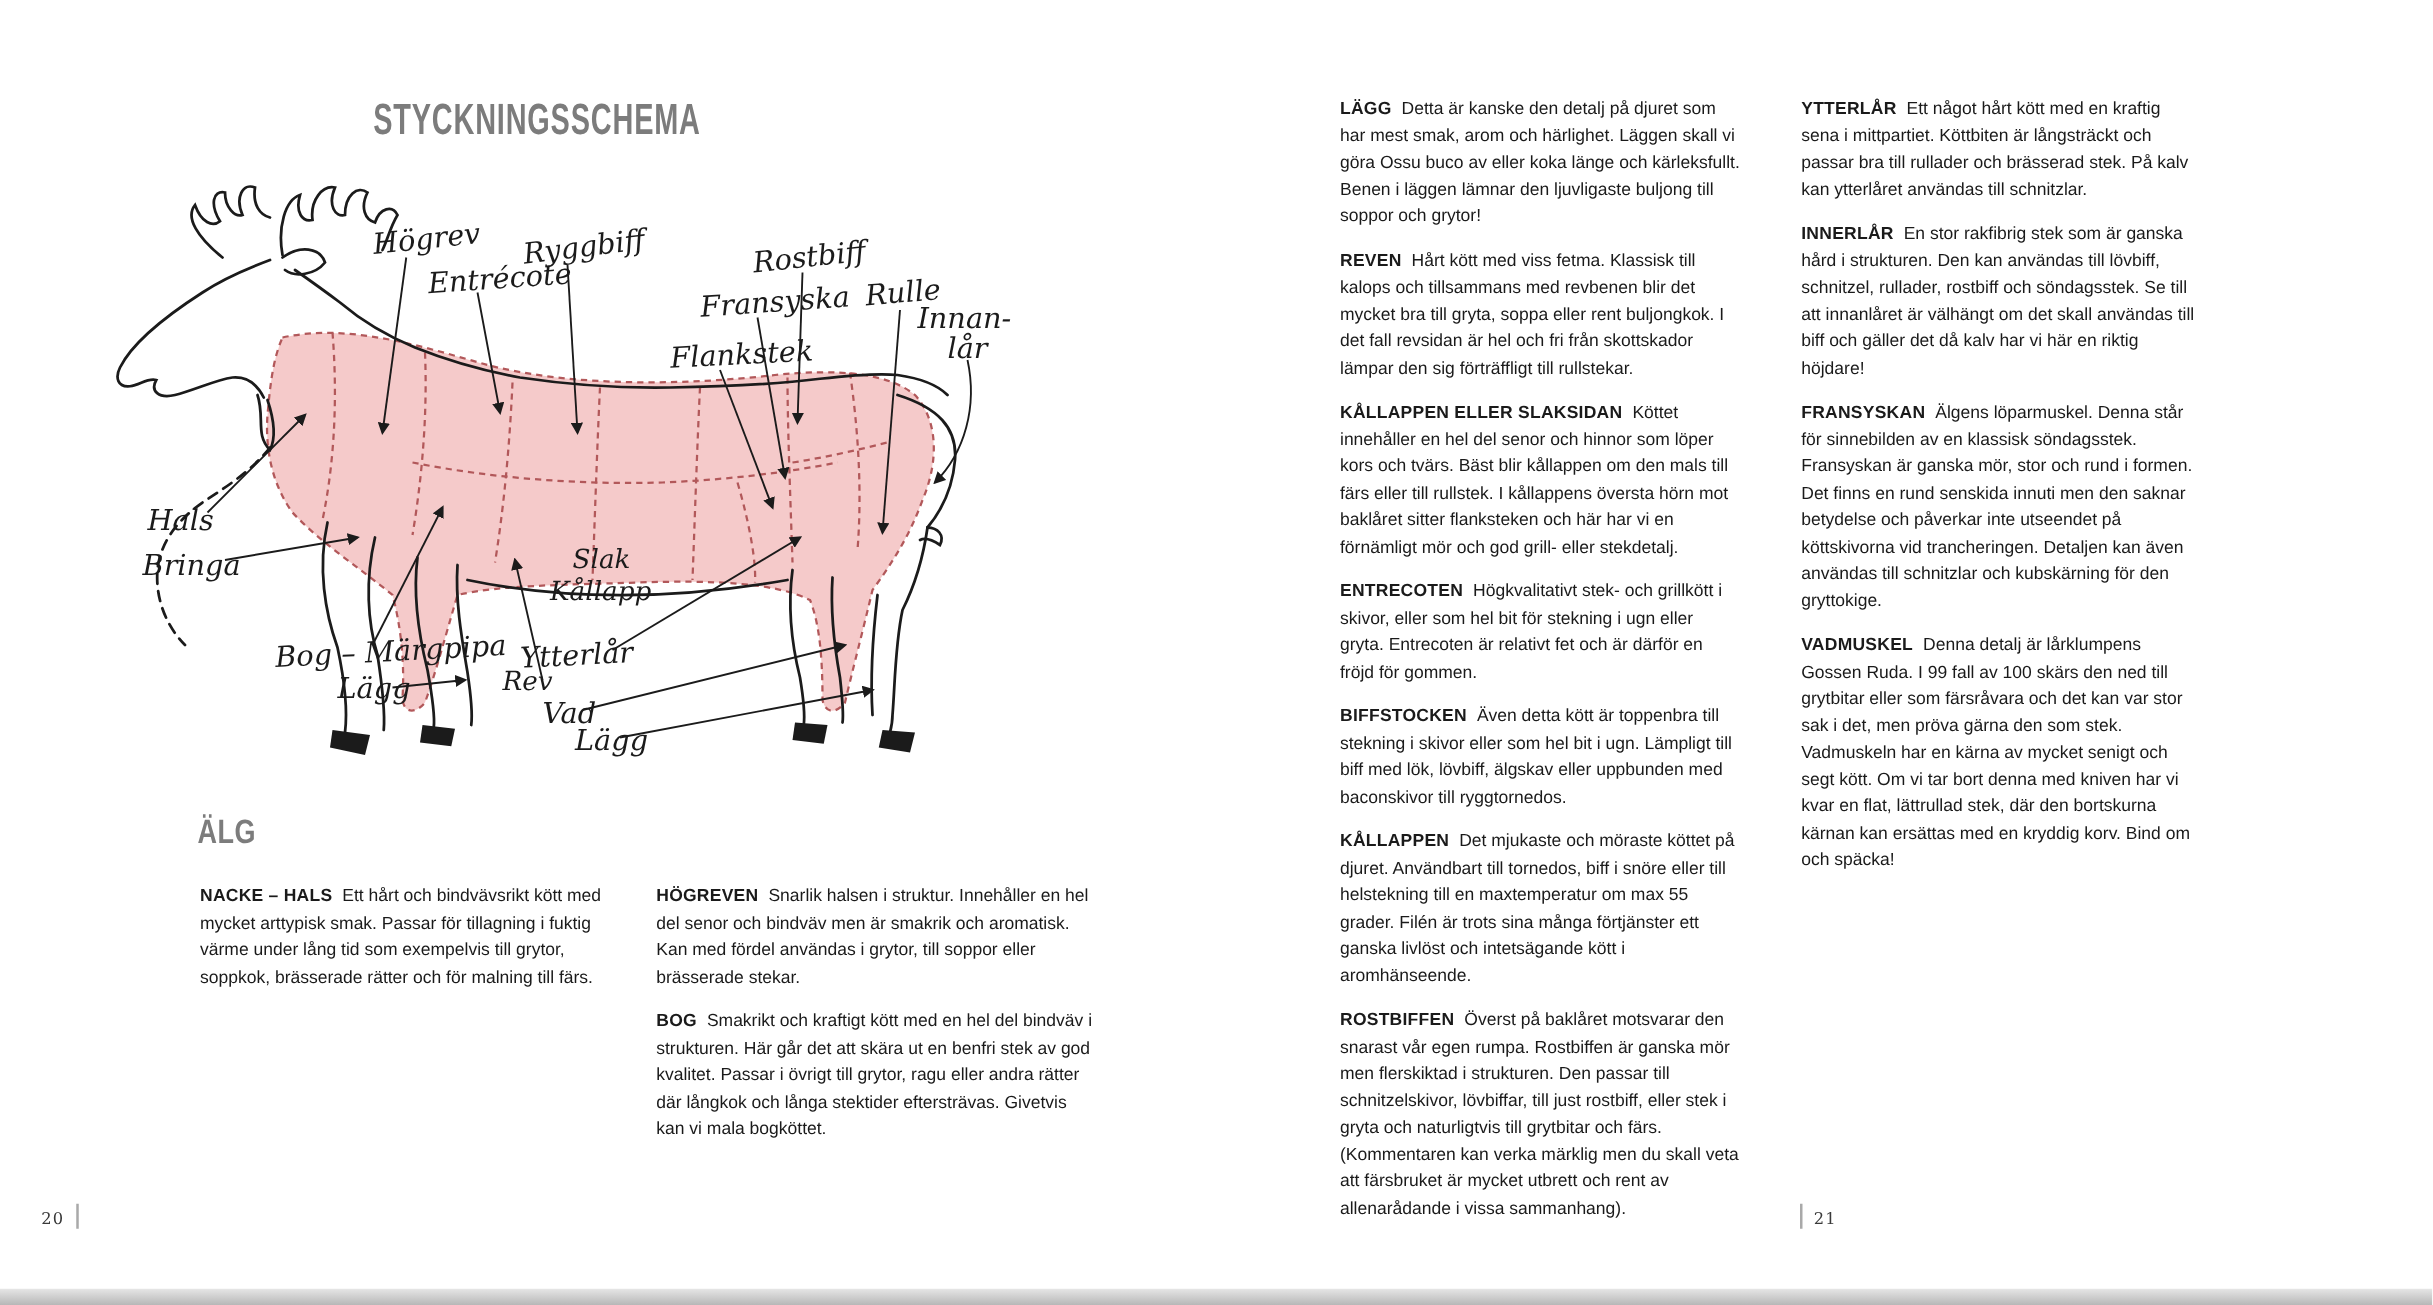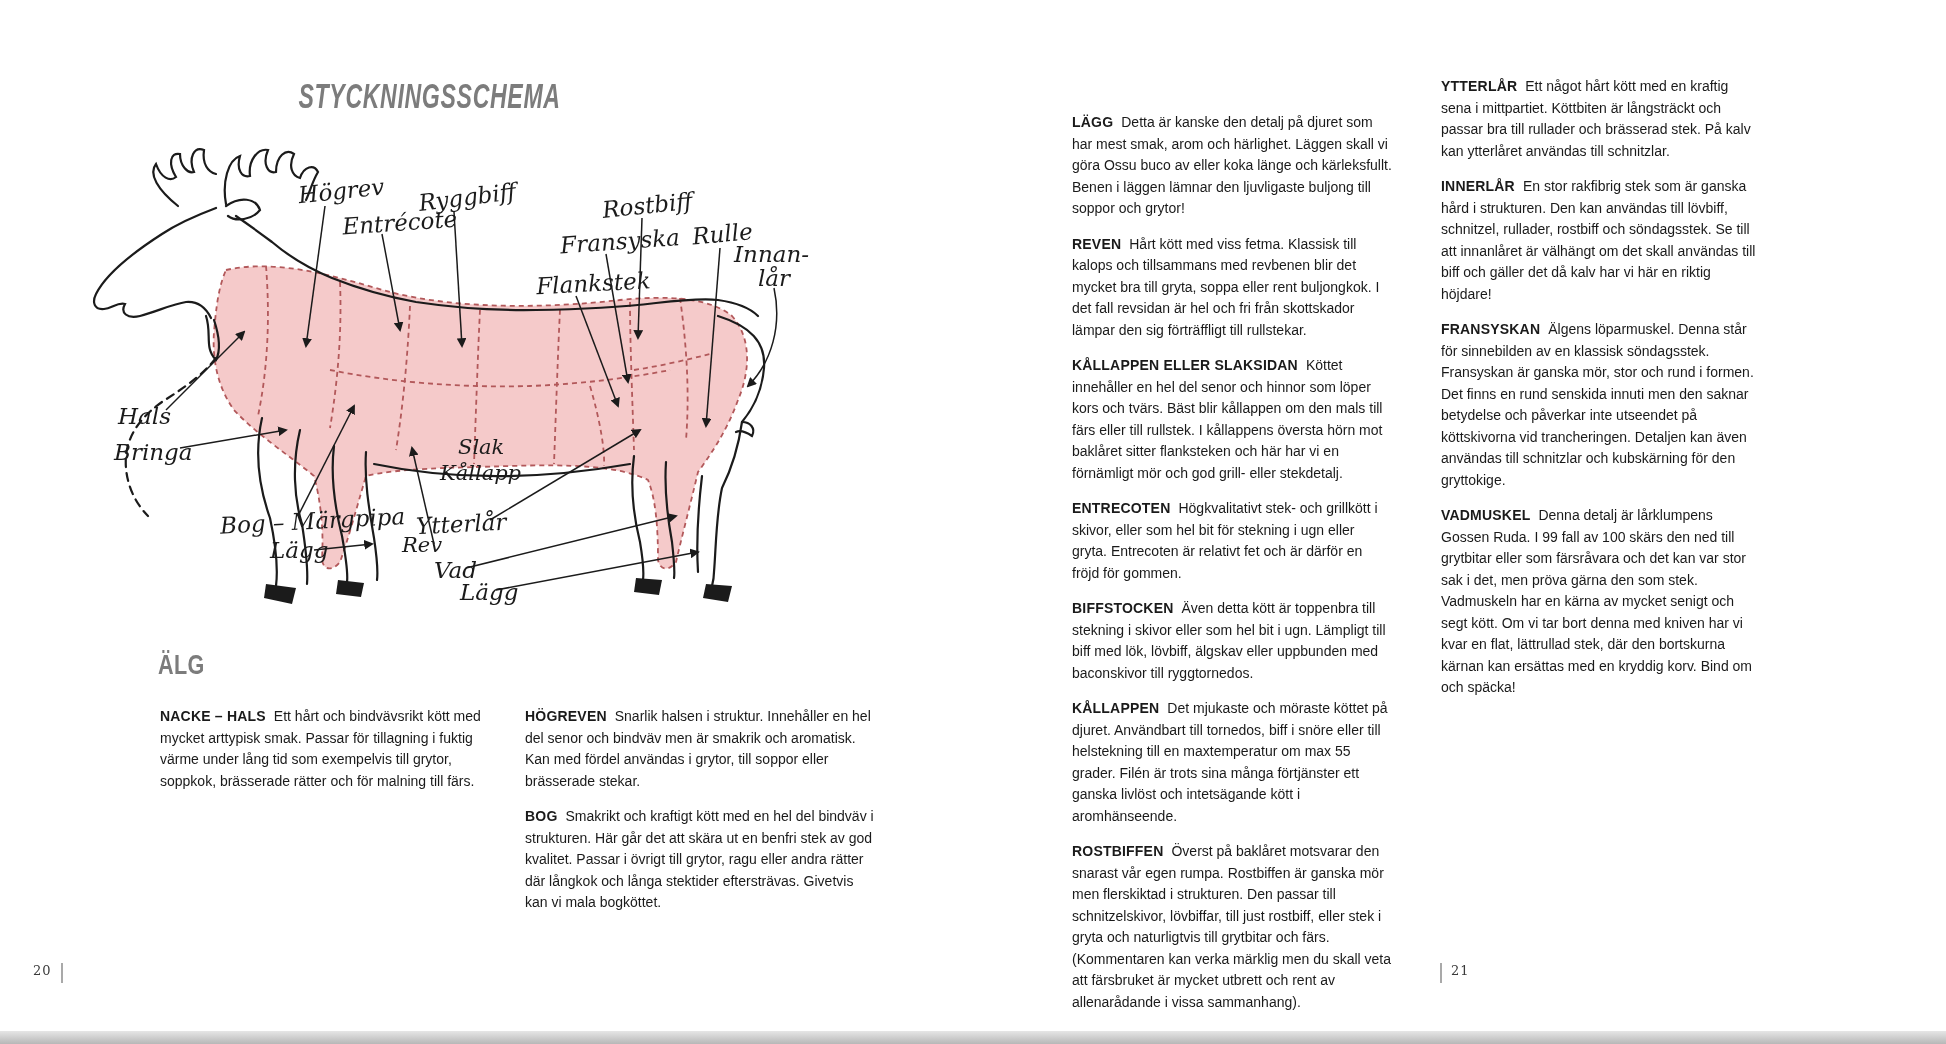--- a/index.html
+++ b/index.html
@@ -2,42 +2,42 @@
 <html style="--region_fill: #f5caca; --region_line: #b2585a; --ink: #1b1b1b; --title_gray: #7c7c7c;"><head>
 <meta charset="utf-8">
 <style>
   html,body{margin:0;padding:0;background:#fff;}
   .spread{
     position:relative;width:1946px;height:1044px;background:#ffffff;
     font-family:"Liberation Sans",sans-serif;color:#1a1a1a;overflow:hidden;
   }
   
   .book-title{
-    position:absolute;left:230px;top:76px;width:400px;text-align:center;font-style:italic;
+    position:absolute;left:230px;top:76px;width:400px;text-align:center;
   }
   .book-title span{
     display:inline-block;transform:scaleX(0.66);transform-origin:center;
     font-size:35px;font-weight:bold;letter-spacing:1px;color:var(--title_gray,#7c7c7c);
     white-space:nowrap;
   }
   .section-heading{
     position:absolute;left:158px;top:650px;
     font-size:27px;font-weight:bold;color:var(--title_gray,#7c7c7c);
     transform:scaleX(0.8);transform-origin:left center;letter-spacing:.5px;
   }
   
   .col{position:absolute;font-size:14px;line-height:21.5px;}
   .col .entry{margin:0 0 14px 0;}
   .col .term{font-weight:bold;margin-right:8px;letter-spacing:.2px;}
   .l-col1{left:160px;top:706px;width:350px;}
   .l-col2{left:525px;top:706px;width:352px;}
-  .r-col1{left:1072px;top:76px;width:320px;margin-top:36px;}
+  .r-col1{left:1072px;top:76px;width:320px;}
   .r-col2{left:1441px;top:76px;width:318px;}
   
-  .folio{position:absolute;top:963px;display:flex;align-items:flex-start;gap:9px;
+  .folio{position:absolute;top:963px;display:flex;align-items:flex-end;gap:9px;
     font-family:"DejaVu Serif",serif;font-size:13px;color:#3a3a3a;letter-spacing:1px;}
   .folio .rule{width:2px;height:20px;background:#a9a9a9;}
   .folio-left{left:33px;}
   .folio-right{left:1440px;}
   
   .bottom-strip{position:absolute;left:0;bottom:0;width:100%;height:13px;
     background:linear-gradient(to bottom,#e6e6e6,#b7b7b7);}
   
   .moose-svg{position:absolute;left:30px;top:120px;}
   .hand{font-family:"DejaVu Serif",serif;font-style:italic;font-size:23px;fill:var(--ink,#1b1b1b);}

